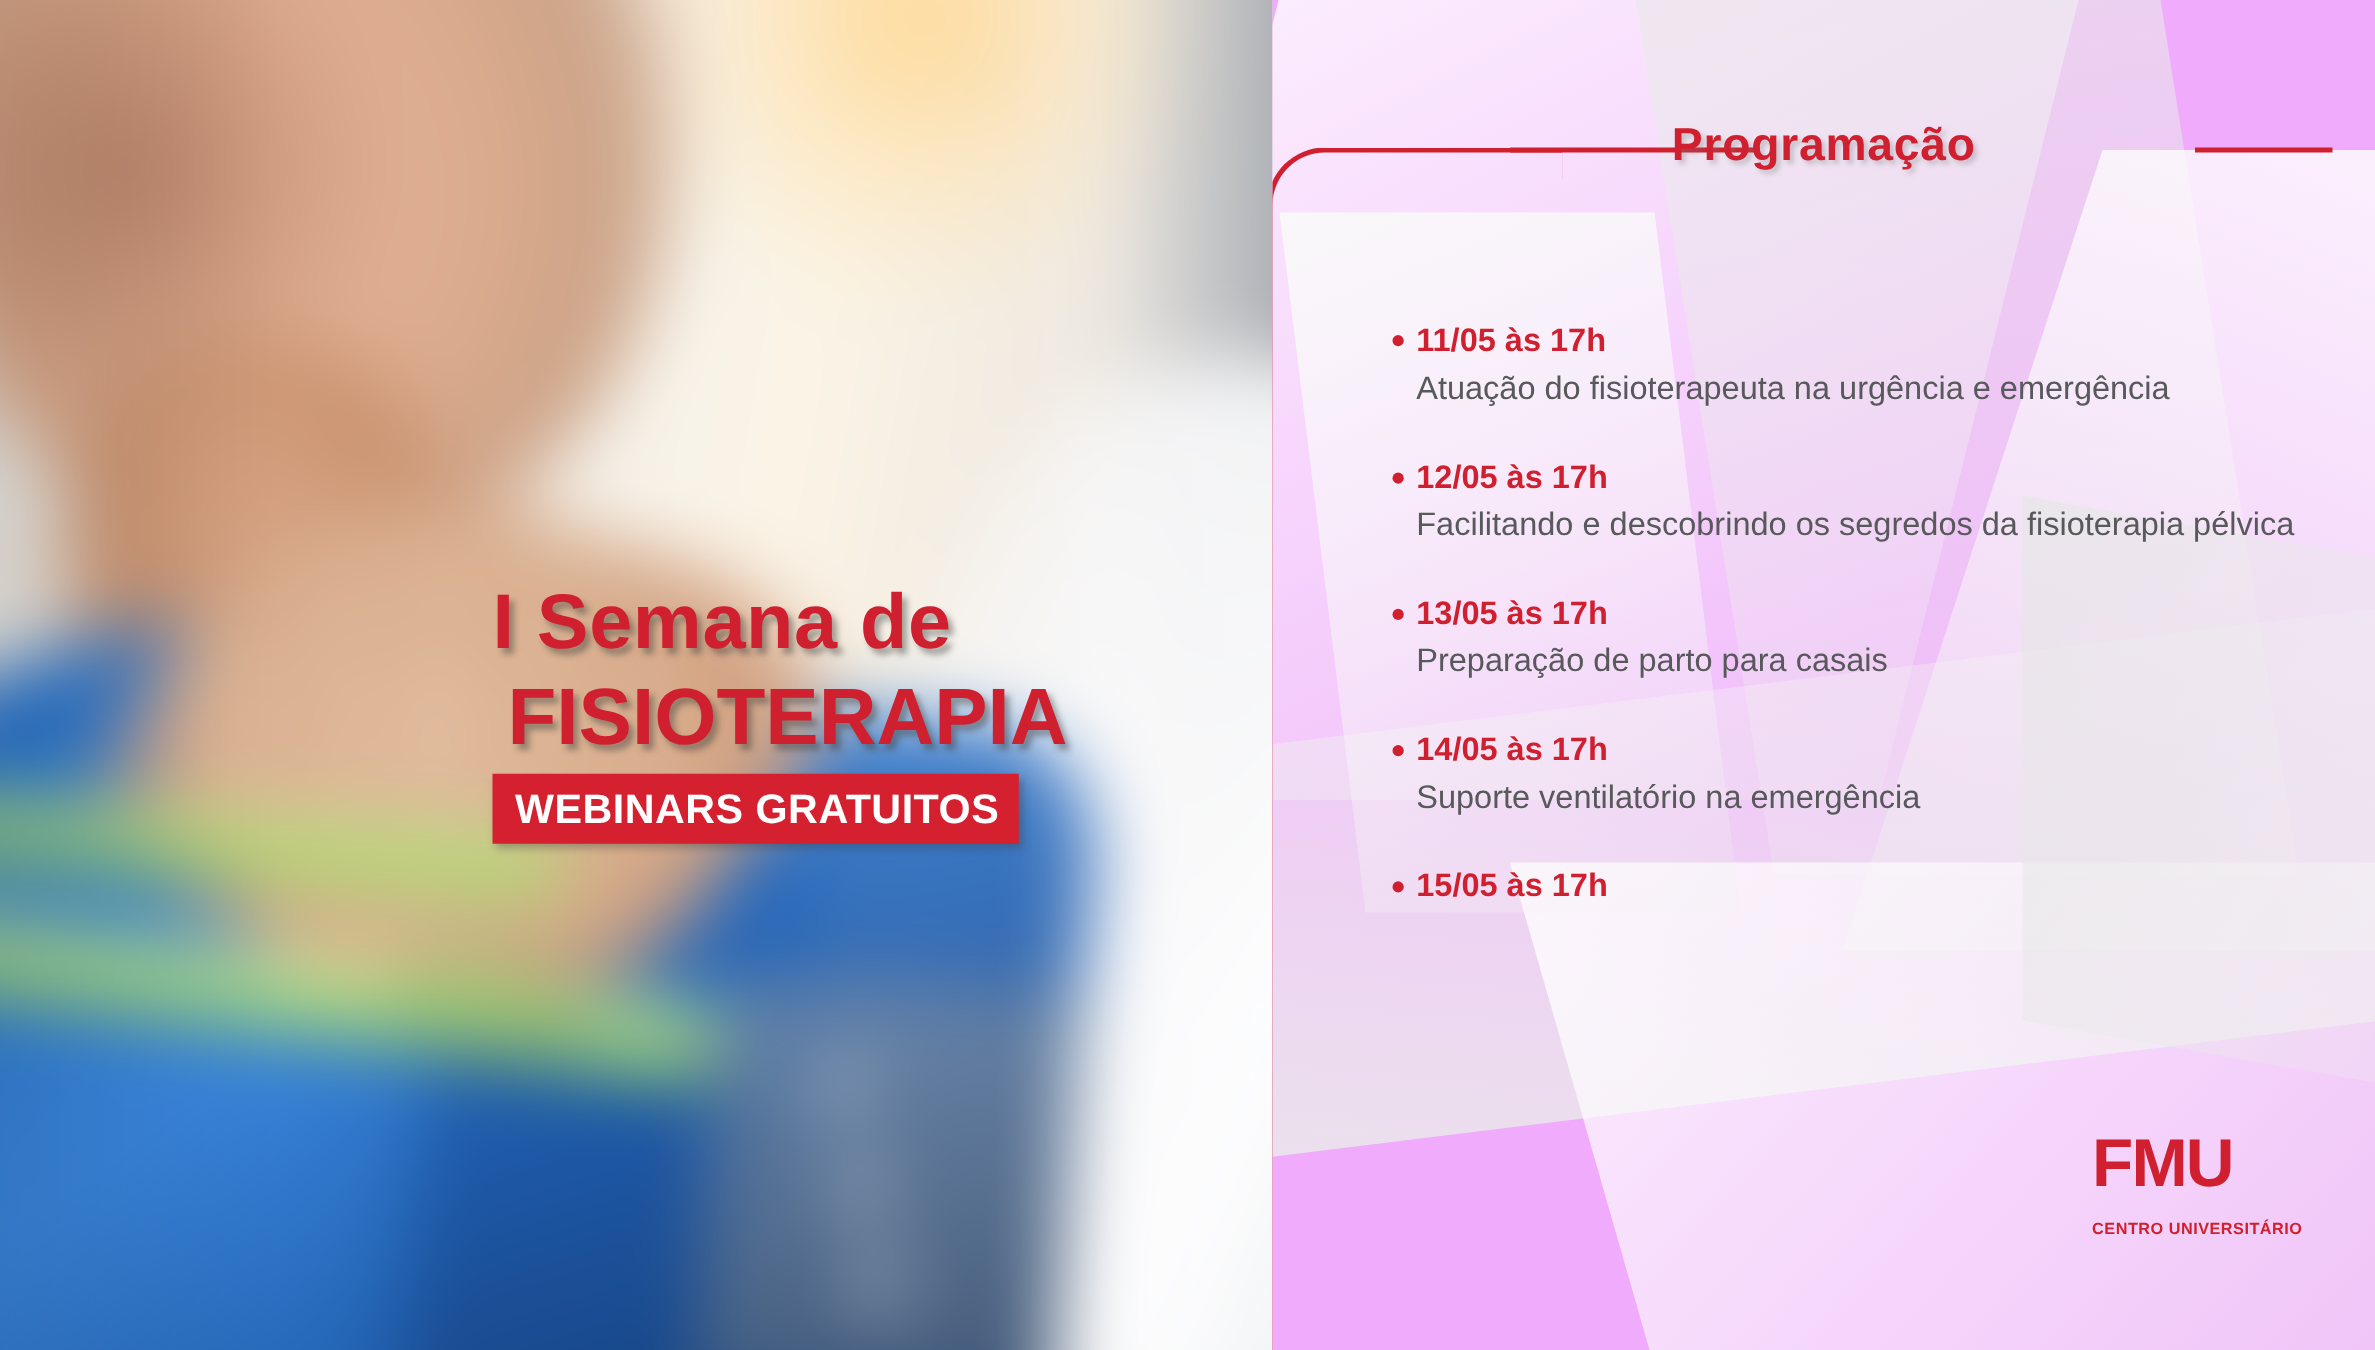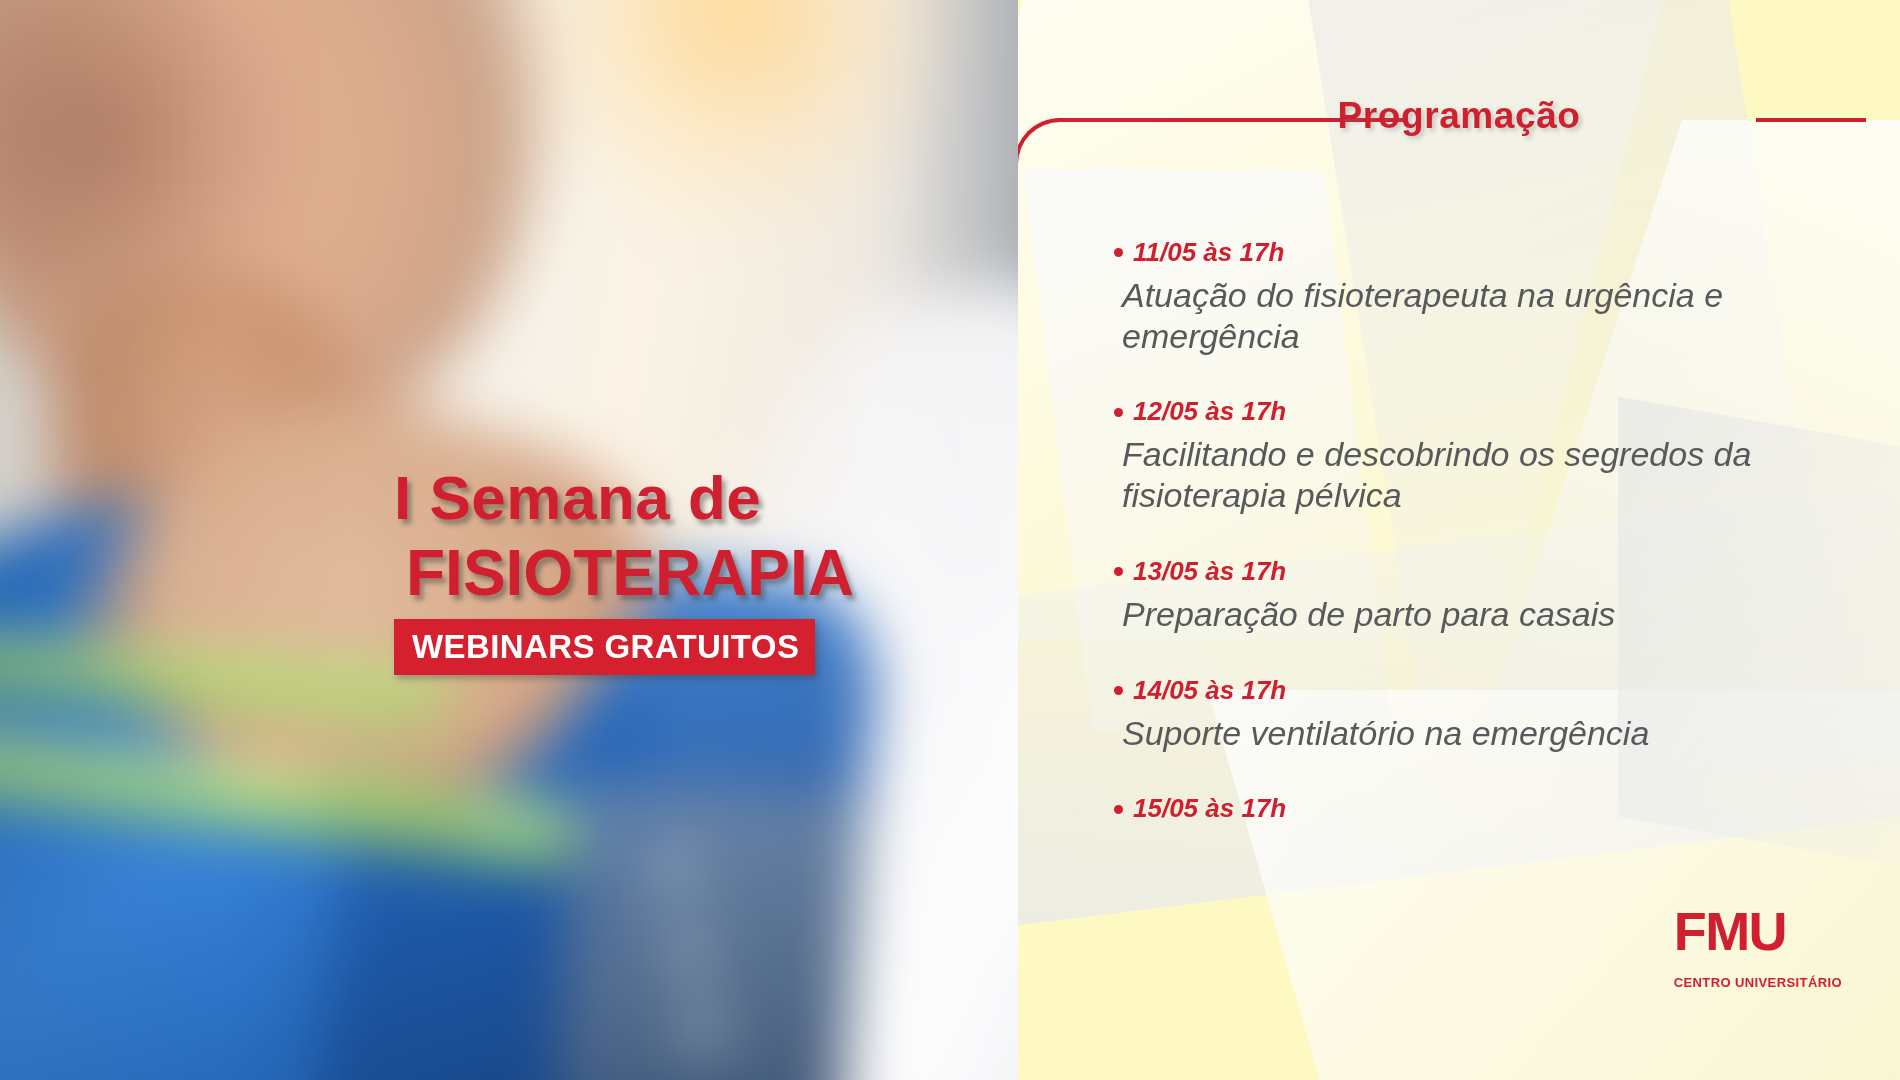--- a/index.html
+++ b/index.html
@@ -133,21 +133,21 @@
     box-shadow:3px 4px 6px rgba(60,60,60,.35);
   }
   .badge-text{
     color:#ffffff;font-size:33px;font-weight:bold;letter-spacing:.4px;
     line-height:1;white-space:nowrap;
   }
 
   
   .panel{
     position:absolute;left:1018px;top:0;width:882px;height:1080px;
-    background:#fef9c3;overflow:hidden;
+    background:#f0abfc;overflow:hidden;
   }
   .facet{position:absolute;}
   .f1{left:-60px;top:-120px;width:640px;height:760px;
       background:linear-gradient(150deg,rgba(255,255,255,.85) 0%,rgba(243,243,243,.2) 100%);
       transform:skewX(-14deg);}
   .f2{left:330px;top:-200px;width:420px;height:900px;
       background:linear-gradient(170deg,rgba(232,232,232,.75) 0%,rgba(246,246,246,.2) 100%);
       transform:skewX(9deg);}
   .f3{left:560px;top:120px;width:520px;height:640px;
       background:linear-gradient(200deg,rgba(255,255,255,.9) 0%,rgba(238,238,238,.35) 100%);
@@ -179,33 +179,33 @@
     position:absolute;right:34px;top:118px;width:110px;height:4px;background:#d0202f;
   }
 
   .prog-title{
     position:absolute;left:0;top:95px;width:882px;text-align:center;
     font-size:37px;font-weight:bold;color:#d0202f;letter-spacing:.6px;
     text-shadow:3px 3px 4px rgba(120,120,120,.35);
   }
 
   
-  .schedule{position:absolute;left:96px;top:238px;width:760px;font-style:italic;}
+  .schedule{position:absolute;left:96px;top:258px;width:760px;}
   .sched-item{margin-bottom:41px;}
   .sched-item:last-child{margin-bottom:0;}
   .sched-time{
     font-size:26px;font-weight:bold;color:#d0202f;line-height:1.15;
     display:flex;align-items:center;
   }
   .bullet{
     width:9px;height:9px;border-radius:50%;background:#d0202f;
     display:inline-block;margin-right:10px;flex:0 0 auto;
   }
   .sched-desc{
-    font-size:34px;color:#58595b;line-height:1.2;margin-top:7px;margin-left:8px;
+    font-size:26px;color:#58595b;line-height:1.2;margin-top:7px;margin-left:19px;
     font-weight:normal;
   }
 
   
   .logo{position:absolute;right:58px;bottom:90px;text-align:left;}
   .logo-mark{
     font-size:54px;font-weight:bold;color:#d0202f;letter-spacing:-1.5px;
     line-height:.95;
   }
   .logo-sub{

